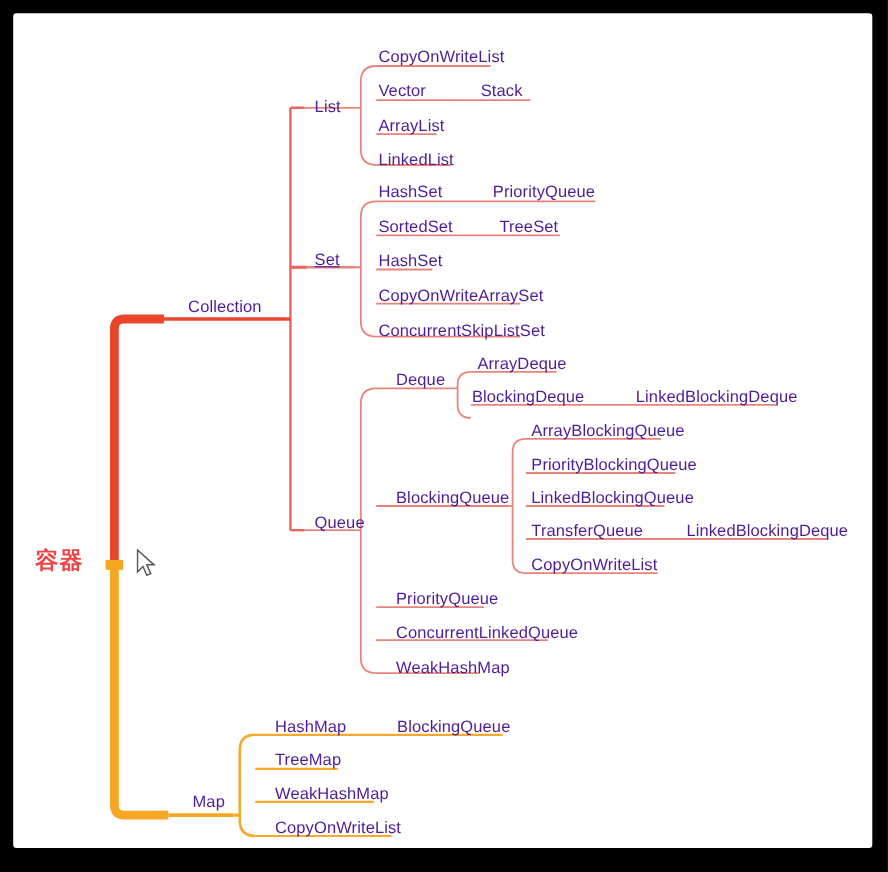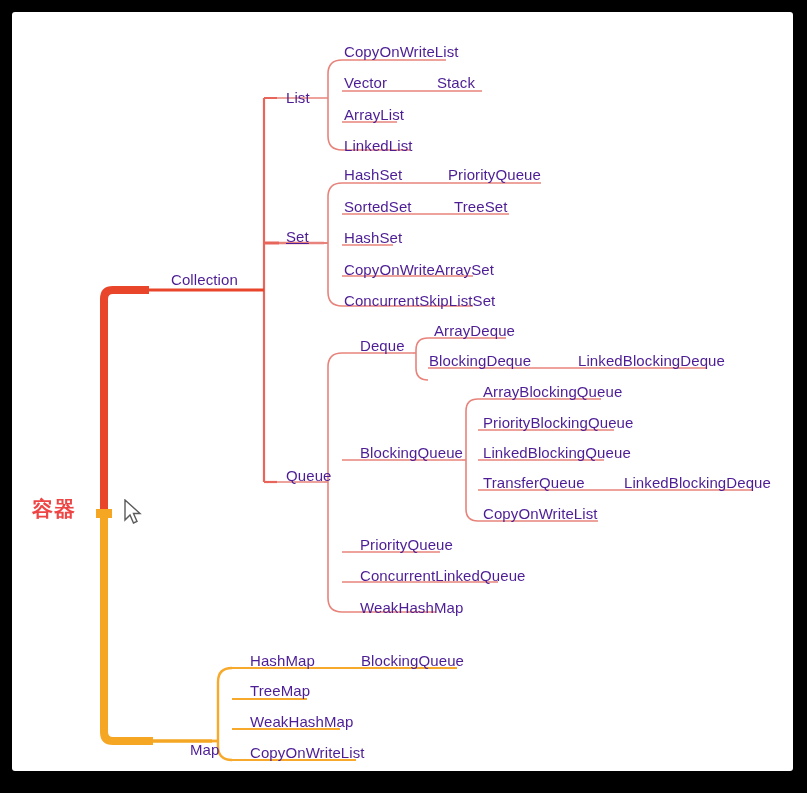--- a/index.html
+++ b/index.html
@@ -152,21 +152,21 @@
   <div class="node" style="left:471px; top:373px;">ArrayBlockingQueue</div>
   <div class="node" style="left:471px; top:404px;">PriorityBlockingQueue</div>
   <div class="node" style="left:471px; top:434px;">LinkedBlockingQueue</div>
   <div class="node" style="left:471px; top:464px;">TransferQueue</div>
   <div class="node" style="left:612px; top:464px;">LinkedBlockingDeque</div>
   <div class="node" style="left:471px; top:495px;">CopyOnWriteList</div>
   <div class="node" style="left:348px; top:526px;">PriorityQueue</div>
   <div class="node" style="left:348px; top:557px;">ConcurrentLinkedQueue</div>
   <div class="node" style="left:348px; top:589px;">WeakHashMap</div>
 
-  <div class="node" style="left:163px; top:731px;margin-left:15px;">Map</div>
+  <div class="node" style="left:163px; top:711px;">Map</div>
   <div class="node" style="left:238px; top:642px;">HashMap</div>
   <div class="node" style="left:349px; top:642px;">BlockingQueue</div>
   <div class="node" style="left:238px; top:672px;">TreeMap</div>
   <div class="node" style="left:238px; top:703px;">WeakHashMap</div>
   <div class="node" style="left:238px; top:734px;">CopyOnWriteList</div>
 
   <svg class="cursor" style="left:112px; top:487px;" viewBox="0 0 18 26" xmlns="http://www.w3.org/2000/svg">
     <path d="M 1,1 L 1,21 L 6,16 L 9.5,24 L 13,22.5 L 9.5,14.5 L 16,14.5 Z" fill="#ffffff" stroke="#5b5b5b" stroke-width="1.4"></path>
   </svg>
 

